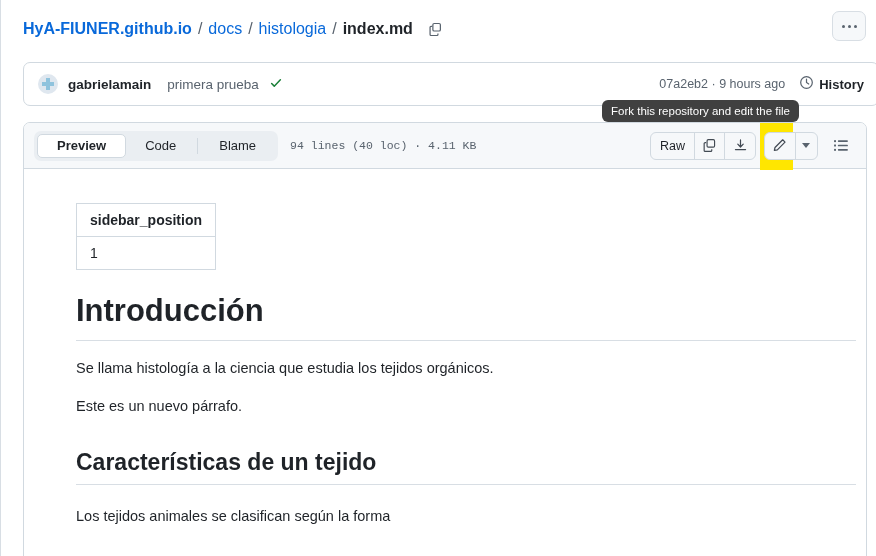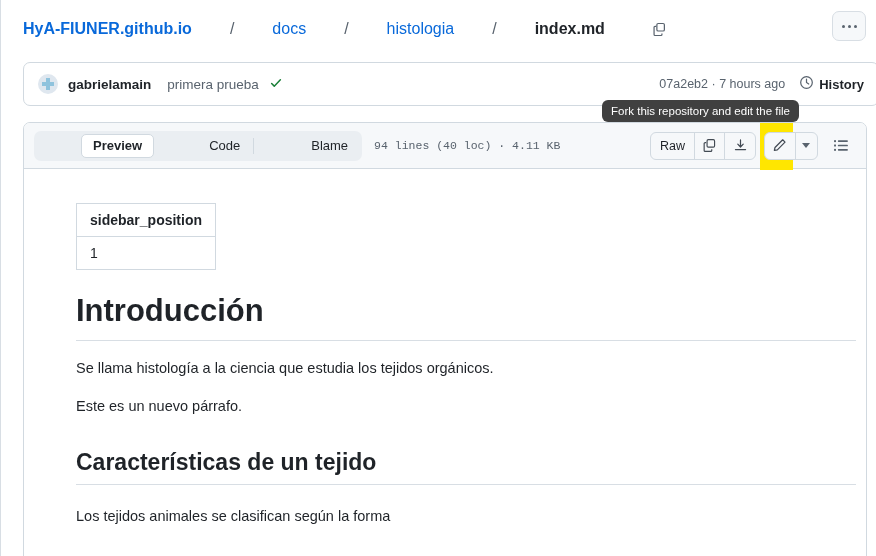--- a/index.html
+++ b/index.html
@@ -18,21 +18,20 @@
     border-left: 1px solid #d8dee4;
     overflow: hidden;
   }
 
   
   .breadcrumb-row {
     position: absolute;
     left: 22px; top: 14px;
     display: flex; align-items: center;
     height: 30px;
-    gap: 32px;
   }
   .bc-link {
     font-size: 16px;
     font-weight: bold;
     color: #0969da;
     text-decoration: none;
     cursor: pointer;
   }
   .bc-link.plain { font-weight: normal; }
   .bc-sep {
@@ -170,27 +169,26 @@
   .seg-group {
     display: flex; align-items: center;
     background: #eaeef2;
     border-radius: 7px;
     padding: 3px;
     height: 30px;
   }
   .seg {
     font-size: 13px;
     color: #1f2328;
-    padding: 0 11px;
+    padding: 0 19px;
     height: 24px;
     line-height: 24px;
     border-radius: 5px;
     cursor: pointer;
     white-space: nowrap;
-    margin-left: 44px;
   }
   .seg.active {
     background: #ffffff;
     border: 1px solid #d1d9e0;
     font-weight: bold;
     line-height: 22px;
   }
   .seg-divider {
     width: 1px; height: 16px;
     background: #d1d9e0;
@@ -330,21 +328,21 @@
     <span class="commit-msg">primera prueba</span>
     <span class="check-icon">
       <svg width="14" height="14" viewBox="0 0 16 16" fill="none" stroke="#1a7f37" stroke-width="1.7" stroke-linecap="round" stroke-linejoin="round">
         <path d="M3 8.6l3 3 7-7.2"></path>
       </svg>
     </span>
     <span class="commit-right">
       <span class="commit-sha">
         <span>07a2eb2</span>
         <span>·</span>
-        <span>7 hours ago</span>
+        <span>9 hours ago</span>
       </span>
       <span class="history-btn">
         <span>
           <svg width="15" height="15" viewBox="0 0 16 16" fill="none" stroke="#59636e" stroke-width="1.3">
             <circle cx="8" cy="8" r="6.2"></circle>
             <path d="M8 4.4V8l2.4 1.6" stroke-linecap="round"></path>
           </svg>
         </span>
         <span class="history-label">History</span>
       </span>

